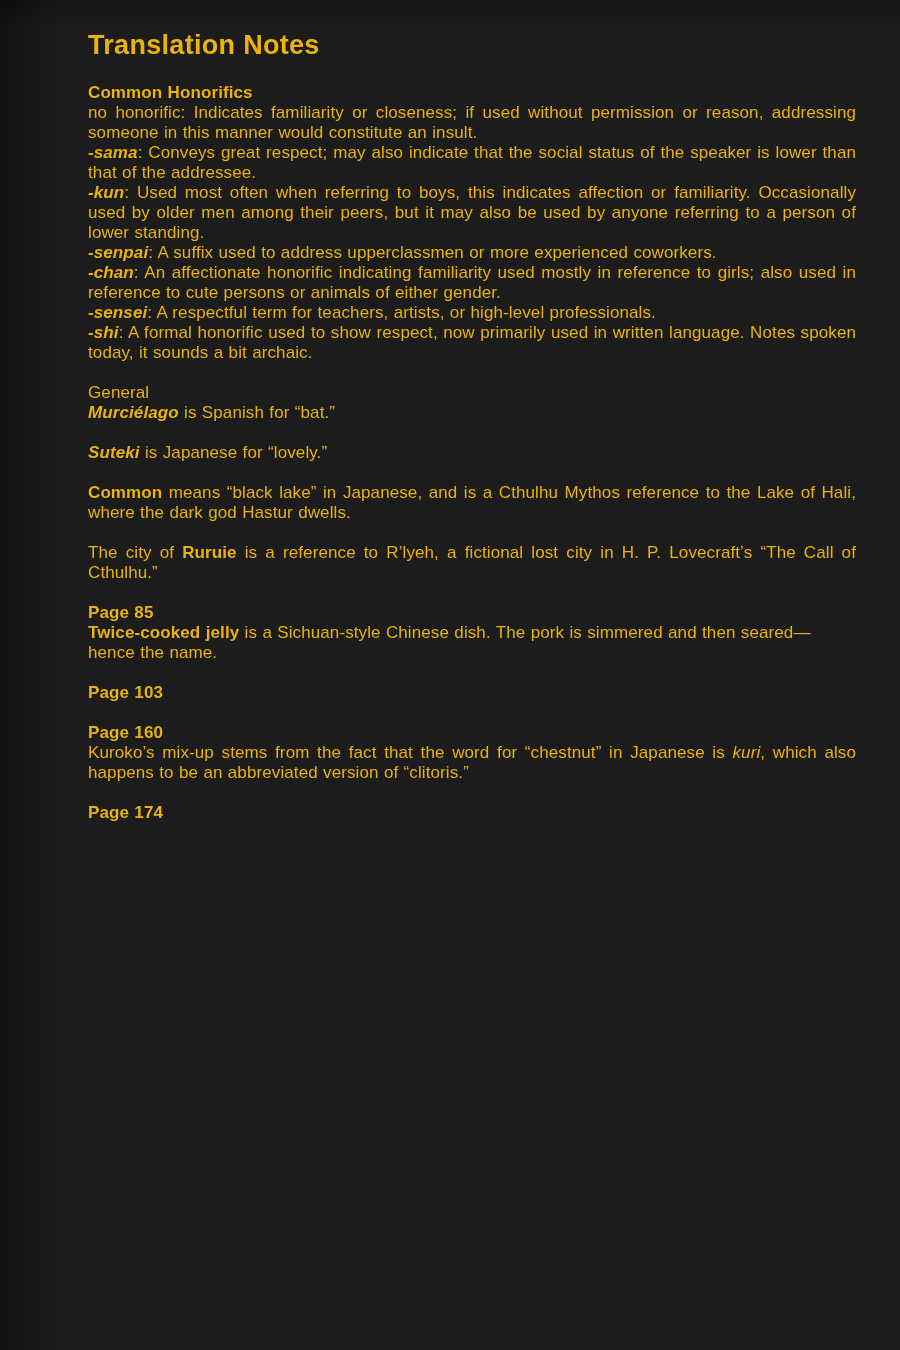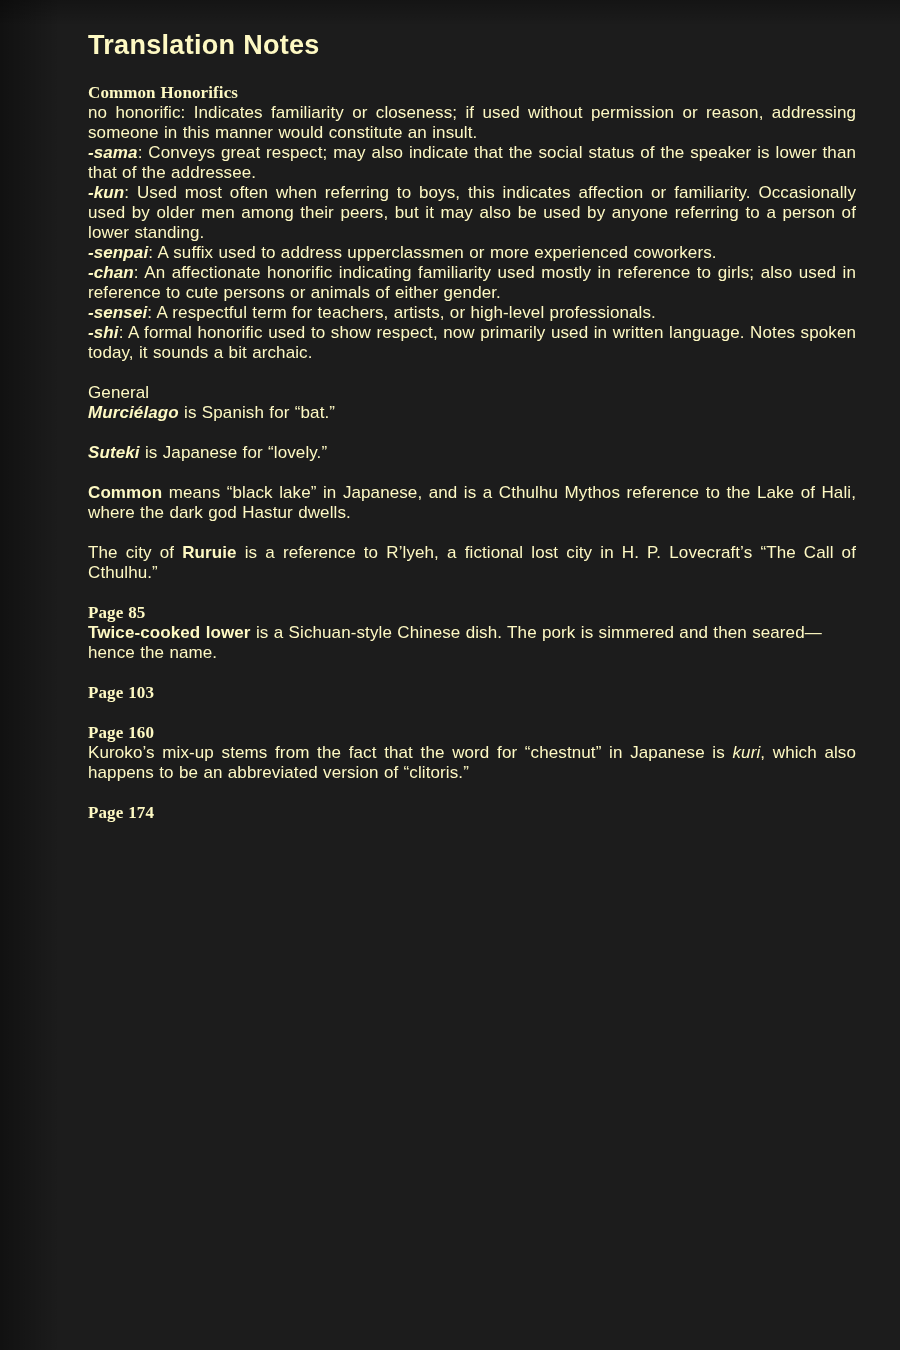--- a/index.html
+++ b/index.html
@@ -7,21 +7,21 @@
     padding: 0;
     background: #141414;
   }
   .page {
     position: relative;
     width: 900px;
     height: 1350px;
     background: #1c1c1c;
     overflow: hidden;
     font-family: "Liberation Sans", "DejaVu Sans", sans-serif;
-    color: #fef9c3;
+    color: #eab308;
     box-sizing: border-box;
   }
   
   .page::before {
     content: "";
     position: absolute;
     left: 0; top: 0; bottom: 0;
     width: 60px;
     background: linear-gradient(to right, rgba(0,0,0,0.40), rgba(0,0,0,0.0));
     pointer-events: none;
@@ -48,21 +48,21 @@
   }
   .block {
     font-size: 17px;
     line-height: 20px;
     margin: 0;
     letter-spacing: 0.1px;
     word-spacing: 0.5px;
   }
   .block.justify { text-align: justify; }
   .block.left    { text-align: left; }
-  .block.heading { font-weight: bold; font-family: Liberation Serif, serif; }
+  .block.heading { font-weight: bold; }
   .spacer { height: 20px; }
   .run-b  { font-weight: bold; }
   .run-i  { font-style: italic; }
 </style>
 </head>
 <body>
 
 <div class="page">
   <div class="content">
     <h1 class="doc-title">Translation Notes</h1>
@@ -79,21 +79,21 @@
         <p class="block left"><span class="">General</span></p>
         <p class="block justify"><span class="run-b run-i">Murciélago</span><span class=""> is Spanish for “bat.”</span></p>
         <div class="spacer"></div>
         <p class="block justify"><span class="run-b run-i">Suteki</span><span class=""> is Japanese for “lovely.”</span></p>
         <div class="spacer"></div>
         <p class="block justify"><span class="run-b ">Common</span><span class=""> means “black lake” in Japanese, and is a Cthulhu Mythos reference to the Lake of Hali, where the dark god Hastur dwells.</span></p>
         <div class="spacer"></div>
         <p class="block justify"><span class="">The city of </span><span class="run-b ">Ruruie</span><span class=""> is a reference to R’lyeh, a fictional lost city in H. P. Lovecraft’s “The Call of Cthulhu.”</span></p>
         <div class="spacer"></div>
         <p class="block left heading"><span class="run-b ">Page 85</span></p>
-        <p class="block left"><span class="run-b ">Twice-cooked lower</span><span class=""> is a Sichuan-style Chinese dish. The pork is simmered and then seared—hence the name.</span></p>
+        <p class="block left"><span class="run-b ">Twice-cooked jelly</span><span class=""> is a Sichuan-style Chinese dish. The pork is simmered and then seared—hence the name.</span></p>
         <div class="spacer"></div>
         <p class="block left heading"><span class="run-b ">Page 103</span></p>
         <div class="spacer"></div>
         <p class="block left heading"><span class="run-b ">Page 160</span></p>
         <p class="block justify"><span class="">Kuroko’s mix-up stems from the fact that the word for “chestnut” in Japanese is </span><span class="run-i">kuri</span><span class="">, which also happens to be an abbreviated version of “clitoris.”</span></p>
         <div class="spacer"></div>
         <p class="block left heading"><span class="run-b ">Page 174</span></p>
       </div>
   </div>
 </div>

